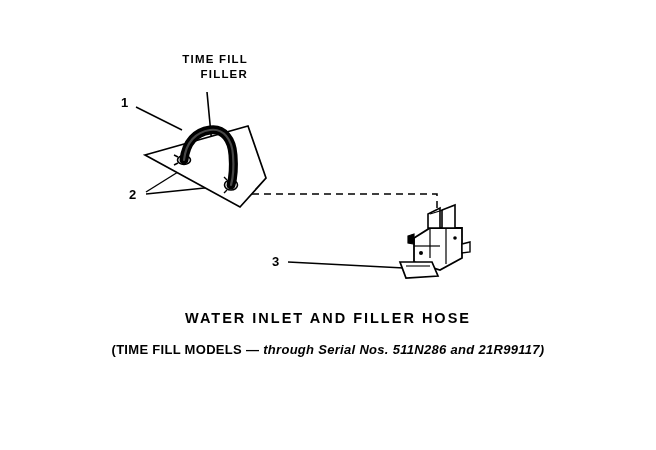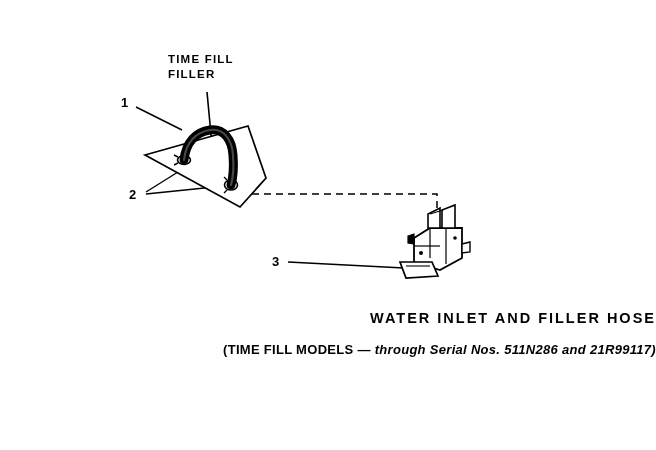--- a/index.html
+++ b/index.html
@@ -23,21 +23,21 @@
   #diagram-svg {
     position: absolute;
     left: 0;
     top: 0;
     width: 656px;
     height: 450px;
   }
   .caption {
     position: absolute;
     width: 100%;
-    text-align: right;
+    text-align: center;
     font-weight: bold;
     letter-spacing: 1px;
   }
   #title-caption {
     top: 310px;
     font-size: 14.5px;
     letter-spacing: 2px;
   }
   #sub-caption {
     top: 342px;
@@ -52,21 +52,21 @@
     position: absolute;
     font-weight: bold;
     font-size: 13px;
   }
   #label-timefill {
     left: 168px;
     top: 52px;
     font-size: 11.5px;
     line-height: 15px;
     letter-spacing: 1.2px;
-    text-align: left;
+    text-align: right;
     width: 80px;
   }
   #callout-1 { left: 121px; top: 95px; }
   #callout-2 { left: 129px; top: 187px; }
   #callout-3 { left: 272px; top: 254px; }
 </style>
 </head>
 <body>
 
 <div id="page">

